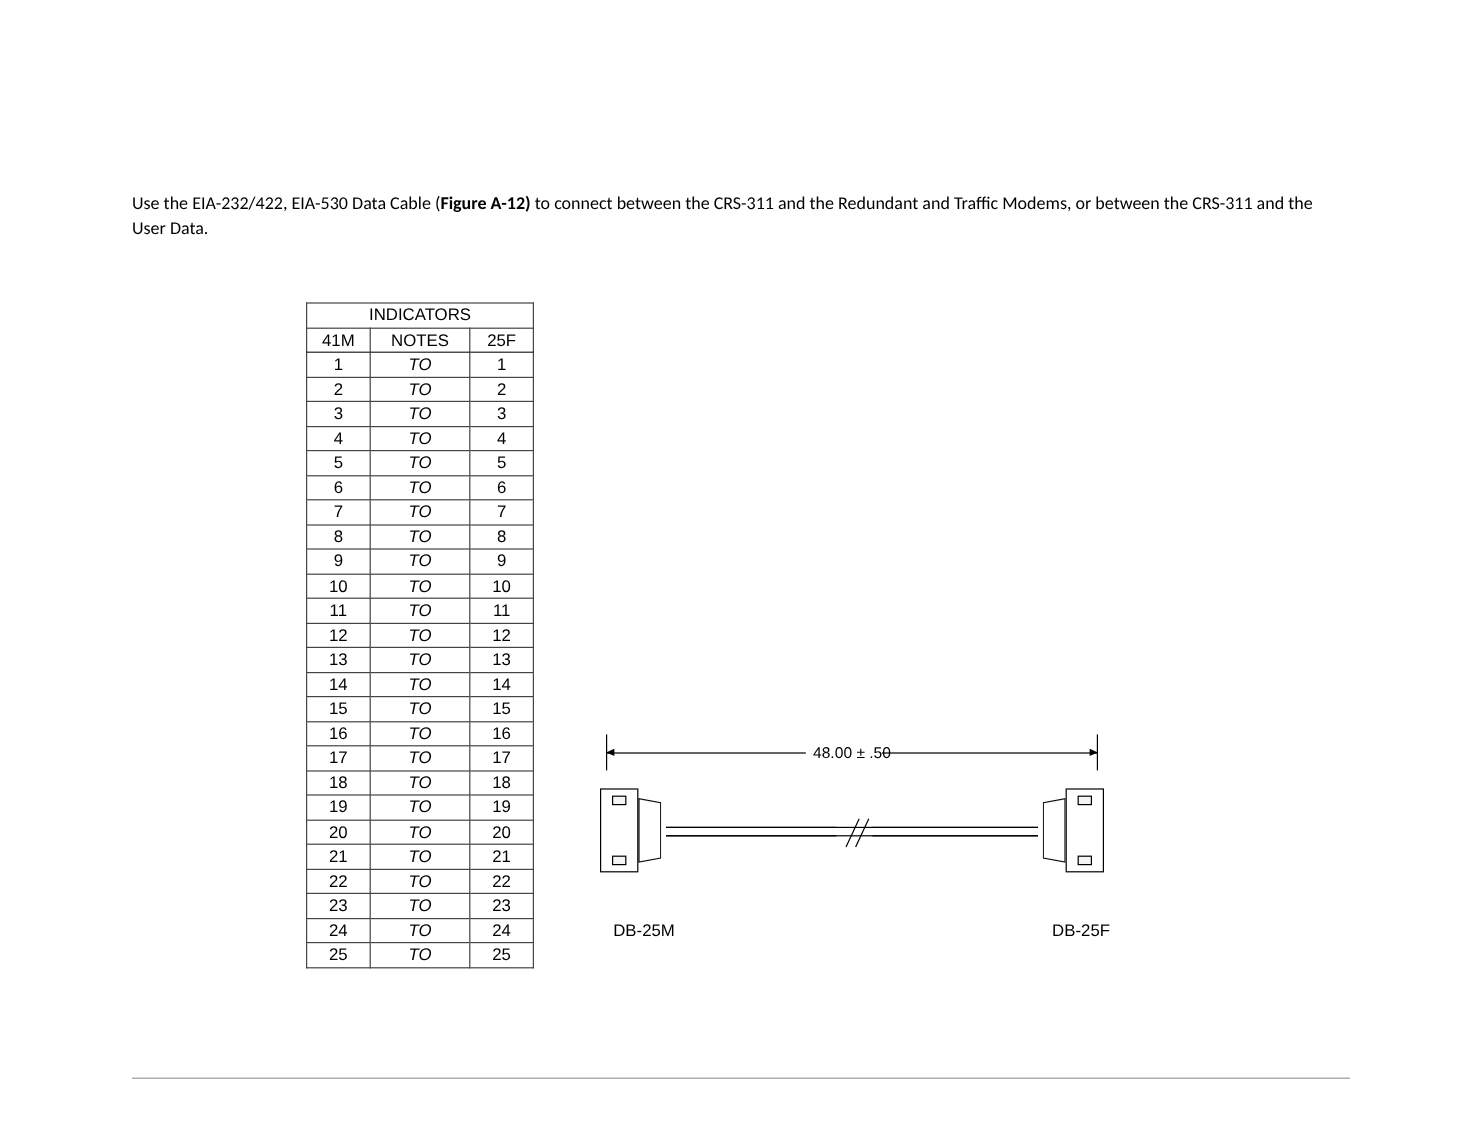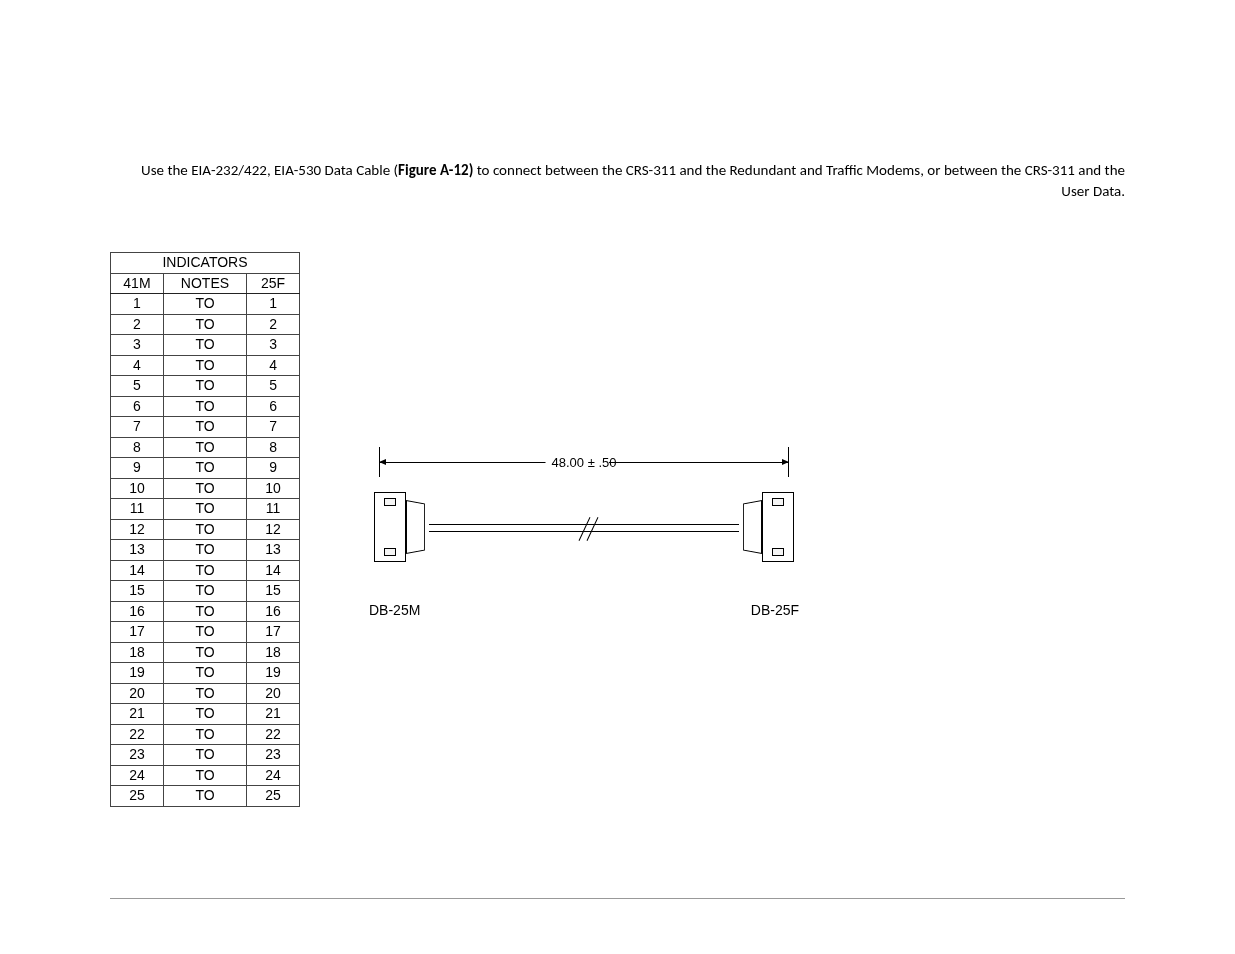--- a/index.html
+++ b/index.html
@@ -9,27 +9,27 @@
       color: #000;
       background: #fff;
       width: 1235px;
       height: 954px;
       padding: 160px 110px 0 110px;
       position: relative;
     }
     .intro {
       line-height: 1.4;
       margin-bottom: 50px;
-      text-align: right;
     }
     .intro b { font-weight: bold; }
     .content-row {
       display: flex;
-      gap: 69px;
-      align-items: center;
+      gap: 50px;
+      align-items: flex-end;
+      margin-left: 145px;
     }
     .indicators {
       border-collapse: collapse;
       font-family: Arial, Helvetica, sans-serif;
       font-size: 14px;
       width: 190px;
     }
     .indicators th,
     .indicators td {
       border: 1px solid #444;
@@ -39,21 +39,21 @@
       line-height: 1.25;
     }
     .indicators thead th.title {
       border-bottom: 1px solid #444;
     }
     .indicators thead tr:nth-child(2) th {
       border-bottom: 1.5px solid #222;
     }
     .indicators tbody td:nth-child(1),
     .indicators tbody td:nth-child(3) { width: 28%; }
-    .indicators tbody td:nth-child(2) { width: 44%; }
+    .indicators tbody td:nth-child(2) { width: 44%; font-style: italic; }
     .diagram {
       position: relative;
       width: 430px;
       height: 200px;
       font-family: Arial, Helvetica, sans-serif;
       font-size: 13px;
       margin-top: 25px;
     }
     .dim-bar {
       position: absolute;
@@ -167,21 +167,21 @@
       width: 30px;
       height: 16px;
       background: #fff;
     }
     .conn-label {
       position: absolute;
       top: 160px;
       font-size: 14px;
       white-space: nowrap;
     }
-    .conn-label.left { left: 0; }
+    .conn-label.left { left: 16px; }
     .conn-label.right { right: 0; }
     .footer-line {
       position: absolute;
       bottom: 55px;
       left: 110px;
       right: 110px;
       height: 1px;
       background: #999;
     }
   </style>

